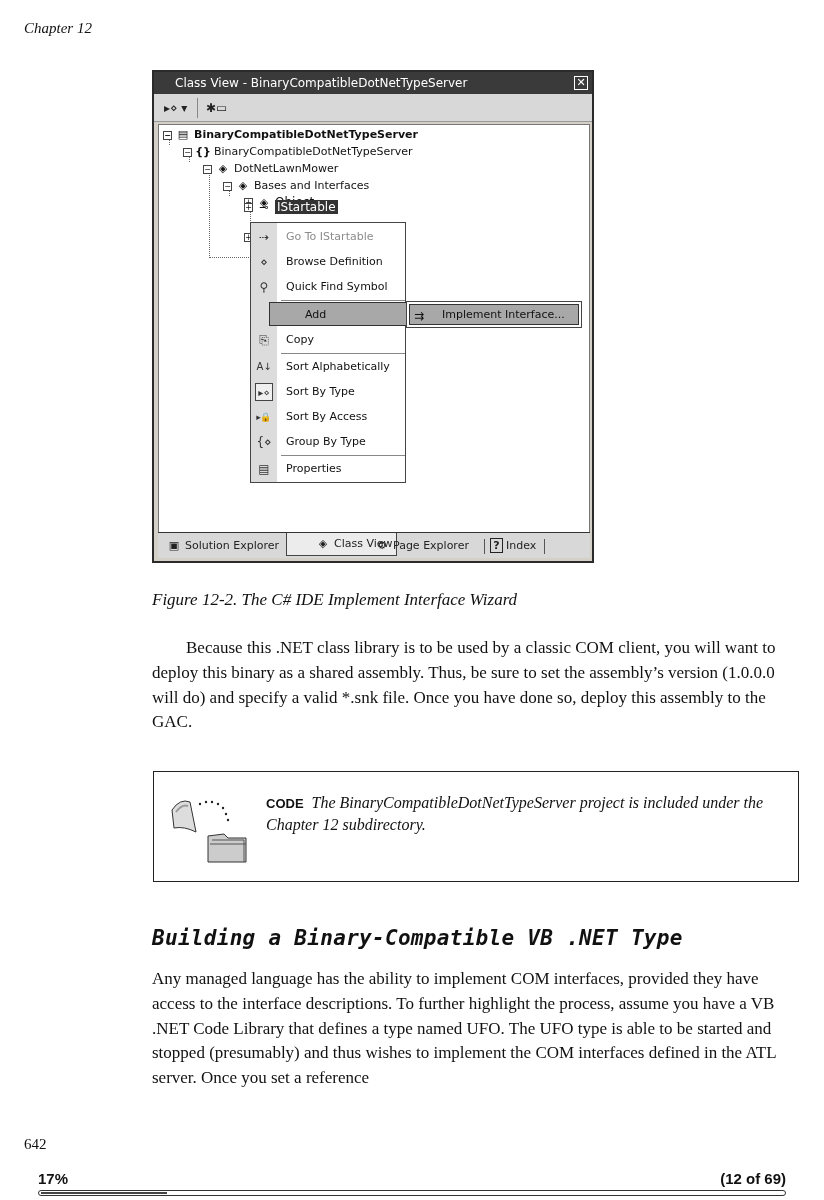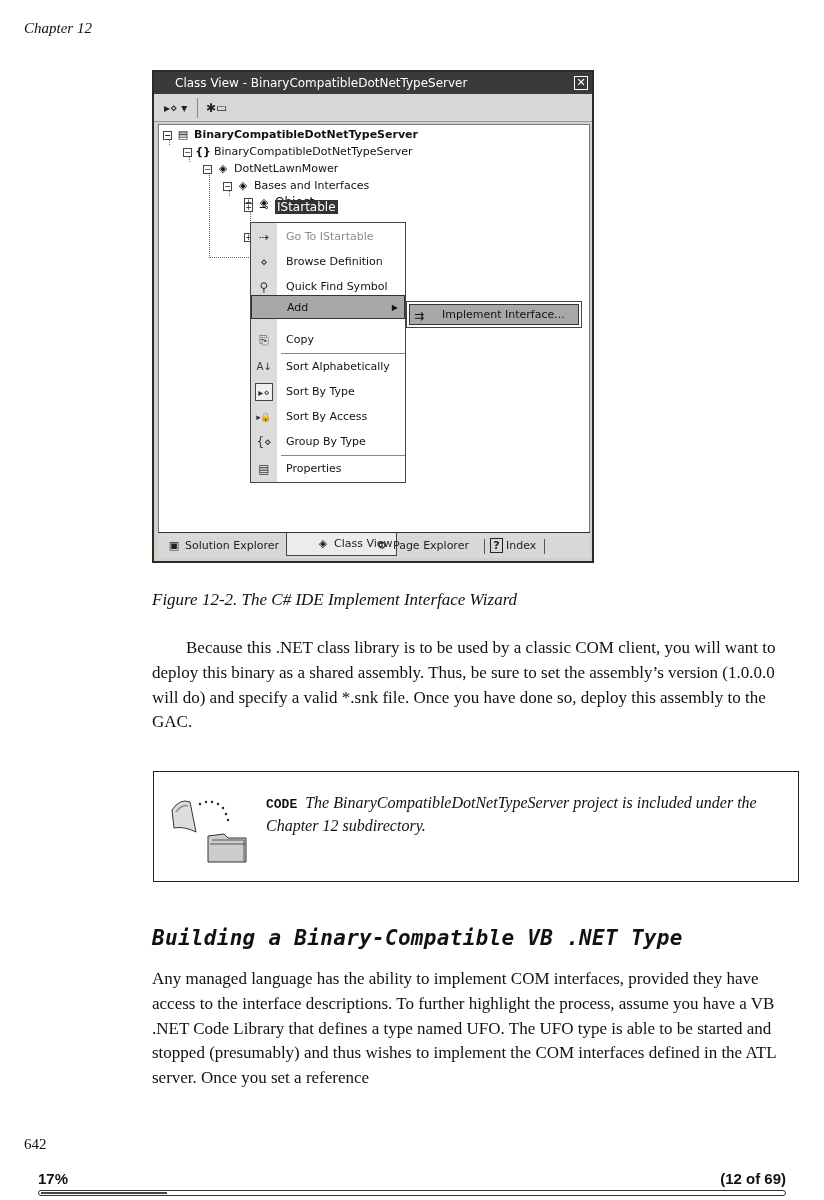--- a/index.html
+++ b/index.html
@@ -50,21 +50,21 @@
 
   
   .caption { position: absolute; left: 152px; top: 590px; font-family: "Liberation Serif", serif; font-style: italic; font-size: 17px; }
   .para { position: absolute; left: 152px; width: 650px; font-family: "Liberation Serif", serif; font-size: 17px; line-height: 24.8px; }
   .para.p1 { top: 636px; text-indent: 34px; }
   .para.p2 { top: 967px; }
 
   .note-box { position: absolute; left: 153px; top: 771px; width: 646px; height: 111px; border: 1.5px solid #222; }
   .note-icon { position: absolute; left: 12px; top: 18px; width: 90px; height: 80px; }
   .note-text { position: absolute; left: 112px; top: 20px; width: 510px; font-family: "Liberation Serif", serif; font-size: 16px; line-height: 21px; font-style: italic; }
-  .note-label { font-family: Liberation Mono, monospace; font-style: normal; font-weight: bold; font-size: 13px; margin-right: 8px; }
+  .note-label { font-family: Liberation Sans, sans-serif; font-style: normal; font-weight: bold; font-size: 13px; margin-right: 8px; }
 
   .section-heading { position: absolute; left: 152px; top: 926px; font-family: "DejaVu Sans Mono", monospace; font-style: italic; font-size: 21px; letter-spacing: 0.3px; }
 
   .page-number { position: absolute; left: 24px; top: 1136px; font-family: "Liberation Serif", serif; font-size: 15px; }
 
   
   .status-bar { position: absolute; left: 38px; top: 1170px; width: 748px; height: 30px; font-family: "Liberation Sans", sans-serif; font-weight: bold; font-size: 15px; }
   .status-left { position: absolute; left: 0; top: 0; }
   .status-center { position: absolute; left: 0; right: 0; top: 0; text-align: center; }
   .status-right { position: absolute; right: 0; top: 0; }
@@ -146,21 +146,21 @@
   </div>
   <div class="ctx-item" style="top:27px;">
     <span class="mi-icon">⋄</span>
     <span class="mi-label">Browse Definition</span>
   </div>
   <div class="ctx-item" style="top:52px;">
     <span class="mi-icon">⚲</span>
     <span class="mi-label">Quick Find Symbol</span>
   </div>
   <div class="ctx-sep" style="top:77px;"></div>
-  <div class="ctx-item hover" style="top:72px;">
+  <div class="ctx-item hover" style="top:79px;margin-left:18px;">
     <span class="mi-label">Add</span>
     <span class="arrow">▶</span>
   </div>
   <div class="ctx-item" style="top:105px;">
     <span class="mi-icon">⎘</span>
     <span class="mi-label">Copy</span>
   </div>
   <div class="ctx-sep" style="top:130px;"></div>
   <div class="ctx-item" style="top:132px;">
     <span class="mi-icon" style="font-size:10px;">A↓</span>

